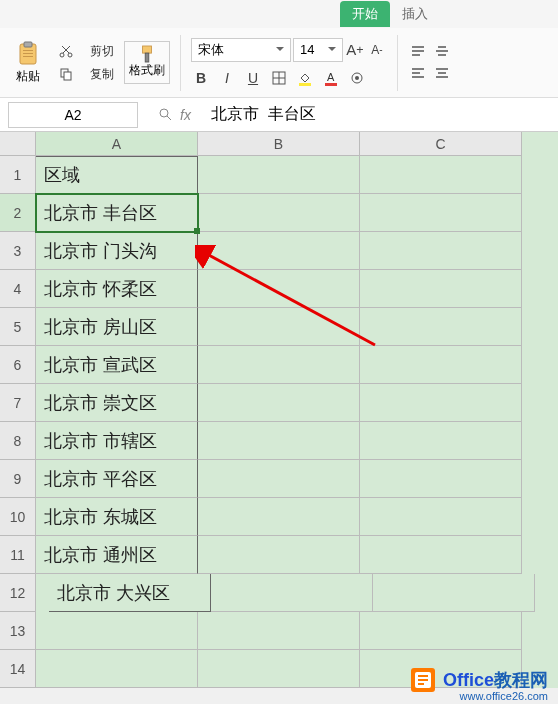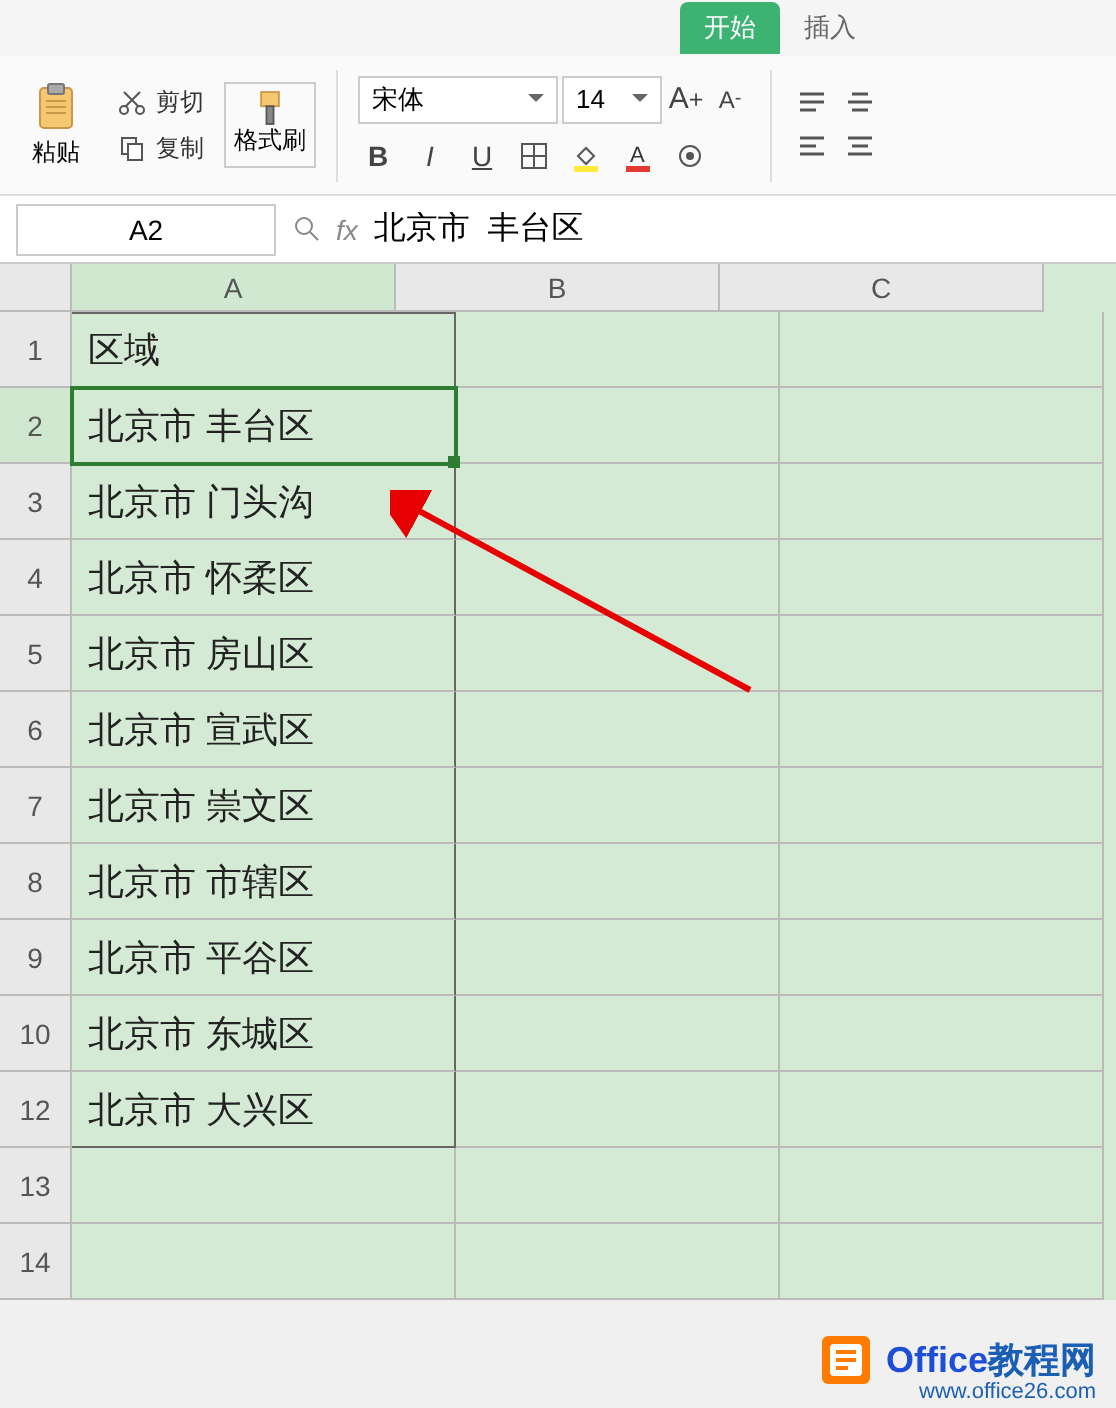--- a/index.html
+++ b/index.html
@@ -15,55 +15,55 @@
     
     .tabbar { display: flex; align-items: center; padding-left: 340px; height: 28px; background: #f5f5f5; position: absolute; top: 0; left: 0; right: 0; }
     .tab { padding: 4px 12px; font-size: 13px; color: #666; cursor: pointer; }
     .tab.active { background: #3cb371; color: #fff; border-radius: 4px 4px 0 0; }
     
     .ribbon { background: #fafafa; height: 70px; display: flex; align-items: center; padding: 4px 8px; border-bottom: 1px solid #ddd; gap: 6px; }
     .ribbon-group { display: flex; flex-direction: column; align-items: center; gap: 2px; }
     .ribbon-group-h { display: flex; align-items: center; gap: 2px; justify-content: flex-end; }
     .paste-big { width: 40px; height: 56px; display: flex; flex-direction: column; align-items: center; justify-content: center; cursor: pointer; }
     .paste-icon { width: 28px; height: 28px; }
-    .small-btn { display: flex; align-items: center; gap: 4px; font-size: 12px; color: #333; padding: 2px 4px; cursor: pointer; }
+    .small-btn { display: flex; align-items: center; gap: 16px; font-size: 12px; color: #333; padding: 2px 4px; cursor: pointer; }
     .small-icon { width: 16px; height: 16px; display: inline-flex; align-items: center; justify-content: center; }
     .brush-box { border: 1px solid #ccc; padding: 4px; font-size: 12px; display: flex; flex-direction: column; align-items: center; cursor: pointer; }
     .vsep2 { width: 1px; height: 56px; background: #ddd; margin: 0 4px; }
     .font-select { border: 1px solid #ccc; background: #fff; padding: 2px 6px; font-size: 13px; min-width: 100px; height: 24px; display: flex; align-items: center; justify-content: space-between; cursor: pointer; }
     .size-select { border: 1px solid #ccc; background: #fff; padding: 2px 6px; font-size: 13px; width: 50px; height: 24px; display: flex; align-items: center; justify-content: space-between; cursor: pointer; }
     .font-btns { display: flex; gap: 6px; margin-top: 4px; align-items: center; }
     .font-btn { width: 20px; height: 20px; display: inline-flex; align-items: center; justify-content: center; font-size: 14px; cursor: pointer; color: #444; }
     .align-btns { display: flex; flex-direction: column; gap: 4px; }
     .align-row { display: flex; gap: 4px; }
     .align-btn { width: 20px; height: 18px; display: inline-flex; align-items: center; justify-content: center; cursor: pointer; }
     
-    .formula-bar { background: #fff; height: 34px; display: flex; align-items: center; border-bottom: 1px solid #ccc; padding: 4px 8px; gap: 8px; }
+    .formula-bar { background: #fff; height: 34px; display: flex; align-items: center; border-bottom: 1px solid #ccc; padding: 4px 8px; gap: 20px; }
     .name-box { border: 1px solid #ccc; background: #fff; width: 130px; height: 26px; display: flex; align-items: center; justify-content: center; font-size: 14px; }
     .fx-area { display: flex; align-items: center; gap: 6px; color: #888; }
     .fx-icon { font-style: italic; font-size: 14px; }
     .formula-input { flex: 1; border: none; font-size: 16px; outline: none; }
     
     .sheet { position: relative; background: #d5ead5; }
     .col-headers { display: flex; height: 24px; }
     .corner { width: 36px; height: 24px; background: #e8e8e8; border-right: 1px solid #bbb; border-bottom: 1px solid #bbb; }
     .col-h { background: #e8e8e8; border-right: 1px solid #bbb; border-bottom: 1px solid #bbb; text-align: center; line-height: 24px; font-size: 14px; color: #555; cursor: pointer; }
     .col-a { width: 162px; background: #d0e8d0; }
     .col-b { width: 162px; }
     .col-c { width: 162px; }
     .row { display: flex; height: 38px; }
     .row-h { width: 36px; background: #e8e8e8; border-right: 1px solid #bbb; border-bottom: 1px solid #bbb; text-align: center; line-height: 38px; font-size: 14px; color: #555; cursor: pointer; }
     .cell { border-right: 1px solid #bbb; border-bottom: 1px solid #bbb; padding: 6px 8px; font-size: 18px; color: #222; display: flex; align-items: center; }
-    .cell-a { width: 192px; background: #d5ead5; border-right: 1px solid #666; }
+    .cell-a { width: 162px; background: #d5ead5; border-right: 1px solid #666; }
     .cell-a.header-row { font-weight: normal; }
     .cell-b { width: 162px; }
     .cell-c { width: 162px; }
     .selected-cell { outline: 2px solid #2e7d32; outline-offset: -1px; position: relative; }
     .selected-cell::after { content: ''; position: absolute; right: -3px; bottom: -3px; width: 6px; height: 6px; background: #2e7d32; }
-    .data-bottom .cell-a { border-bottom: 1px solid #666; }
+    .data-bottom .cell-a { border-bottom: 1px solid #666; margin-left: 13px; }
     
     .arrow { position: absolute; top: 245px; left: 195px; pointer-events: none; }
     
     .watermark { position: absolute; bottom: 10px; right: 10px; display: flex; align-items: center; gap: 6px; font-size: 18px; font-weight: bold; }
     .wm-logo { width: 28px; height: 28px; }
     .wm-text1 { color: #1d4ed8; }
     .wm-text2 { color: #1a5fb4; }
     .wm-url { position: absolute; bottom: -2px; right: 10px; font-size: 11px; color: #1a5fb4; }
     
     svg { display: block; }
@@ -318,20 +318,26 @@
       <div class="cell cell-a">北京市  平谷区</div>
       <div class="cell cell-b"></div>
       <div class="cell cell-c"></div>
     </div>
   <div class="row">
       <div class="row-h">10</div>
       <div class="cell cell-a">北京市  东城区</div>
       <div class="cell cell-b"></div>
       <div class="cell cell-c"></div>
     </div>
+  <div class="row">
+      <div class="row-h">11</div>
+      <div class="cell cell-a">北京市  通州区</div>
+      <div class="cell cell-b"></div>
+      <div class="cell cell-c"></div>
+    </div>
   <div class="row data-bottom">
       <div class="row-h">12</div>
       <div class="cell cell-a">北京市  大兴区</div>
       <div class="cell cell-b"></div>
       <div class="cell cell-c"></div>
     </div>
   <div class="row">
       <div class="row-h">13</div>
       <div class="cell cell-a" style="border-right:1px solid #bbb"></div>
       <div class="cell cell-b"></div>

